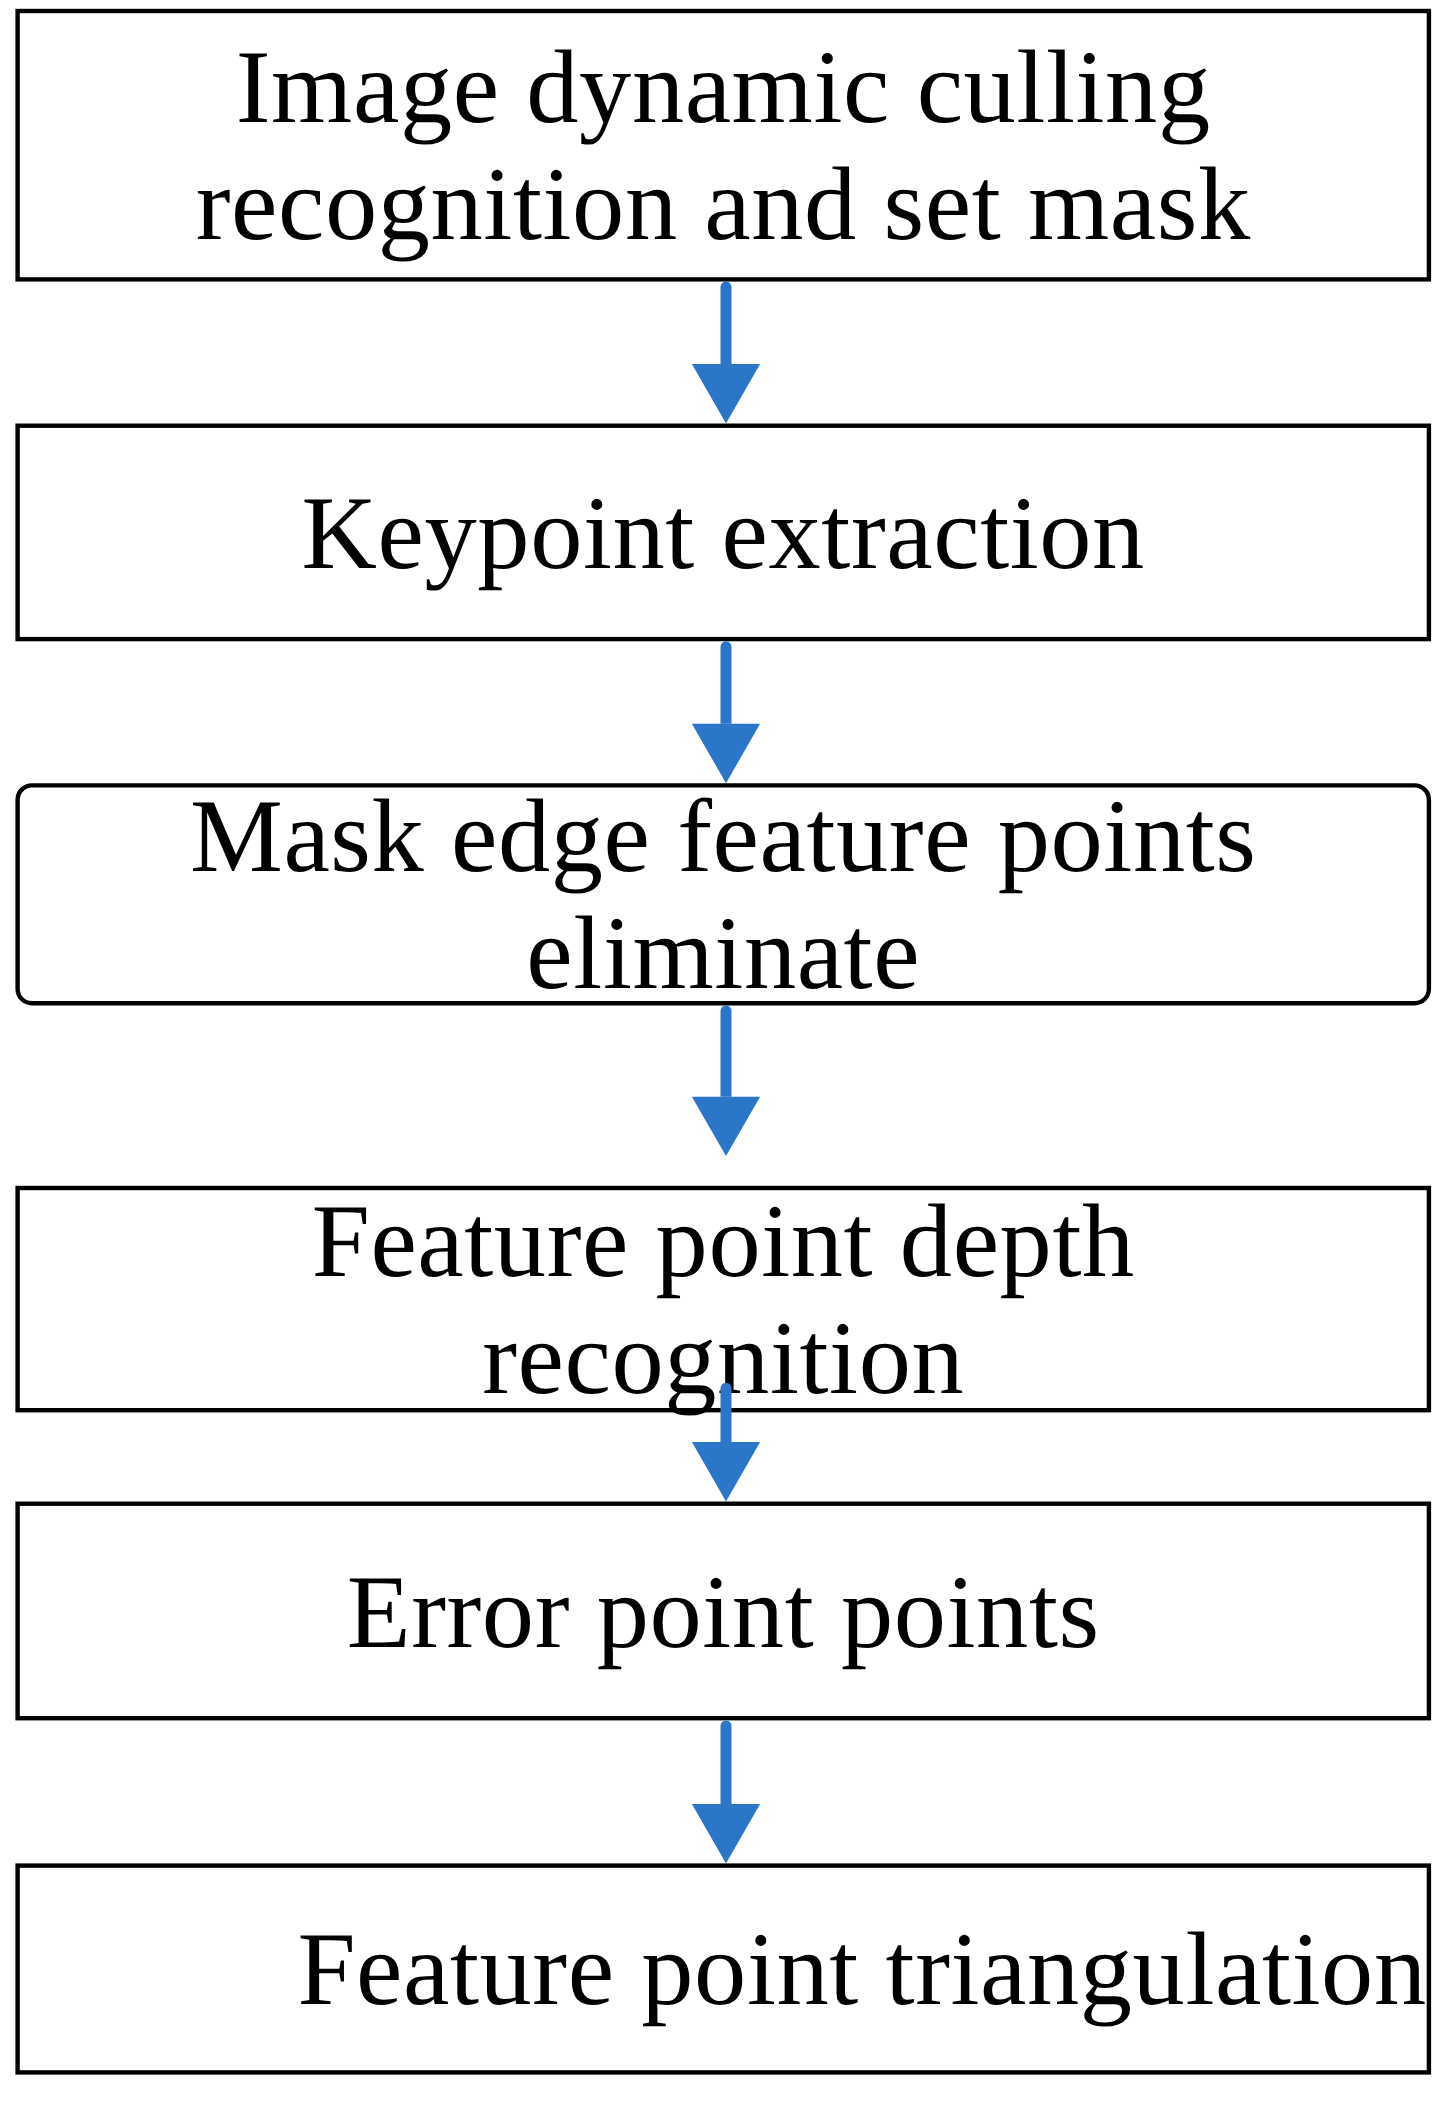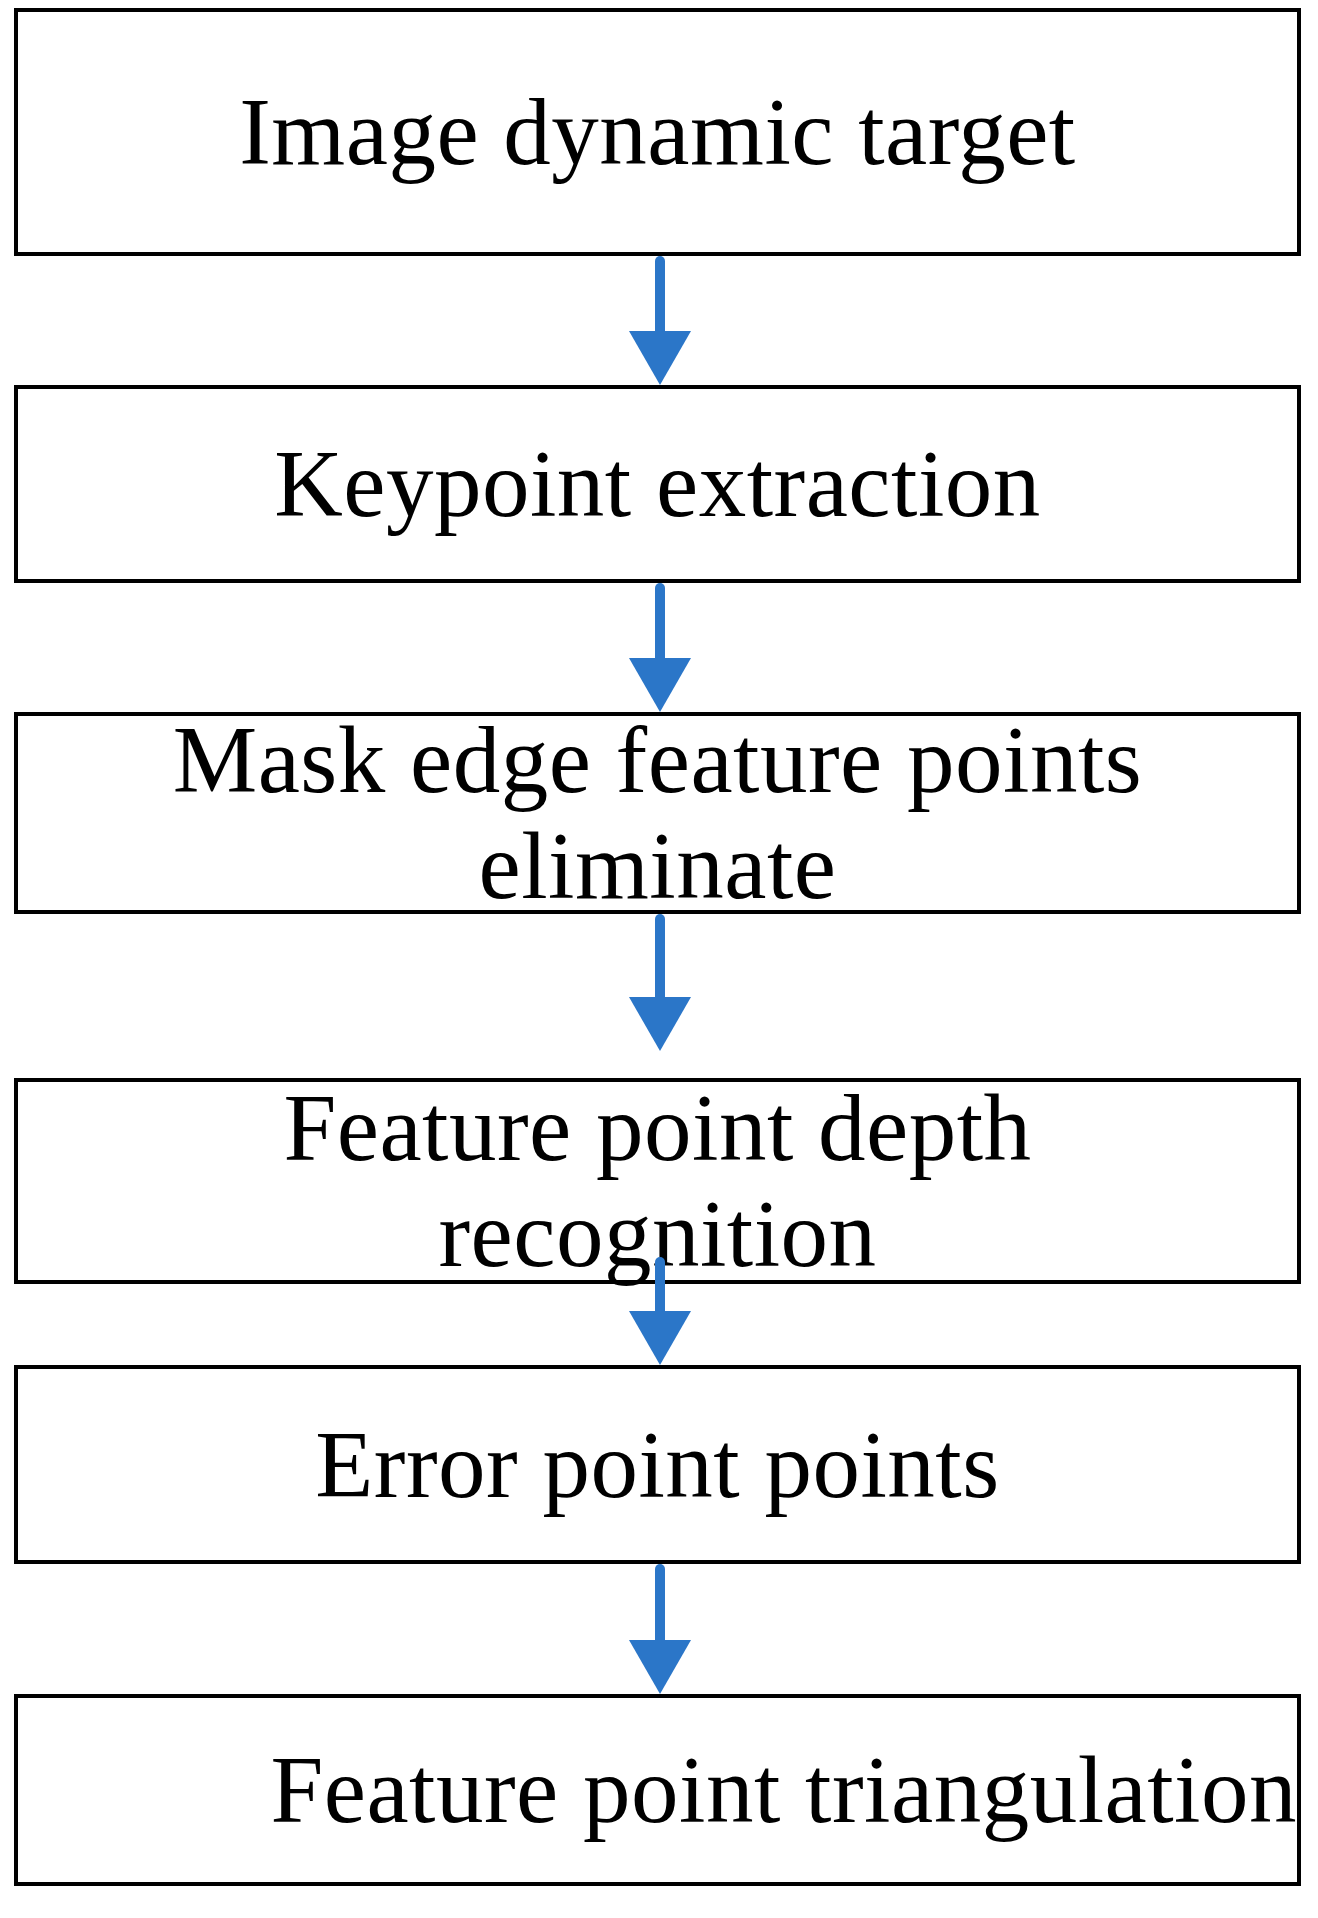--- a/index.html
+++ b/index.html
@@ -48,38 +48,39 @@
   .arrow .head {
     width: 0;
     height: 0;
     border-left: 31px solid transparent;
     border-right: 31px solid transparent;
     border-top: 54px solid #2B76C8;
   }
   
   #box-1 { top: 8px;    height: 248px; }
   #box-2 { top: 385px;  height: 198px; font-family: Liberation Serif, serif; }
-  #box-3 { top: 712px;  height: 202px; }
+  #box-3 { top: 712px;  height: 202px; border-radius: 15px; }
   #box-4 { top: 1078px; height: 206px; }
   #box-5 { top: 1365px; height: 199px; }
   #box-6 { top: 1694px; height: 192px; align-items: flex-end; }
   
   #arrow-1 { top: 256px;  height: 129px; }
   #arrow-2 { top: 583px;  height: 129px; }
   #arrow-3 { top: 914px;  height: 137px; }
   #arrow-4 { top: 1257px; height: 108px; }
   #arrow-5 { top: 1564px; height: 130px; }
 </style>
 </head>
 <body>
 
 <div class="canvas">
 
   <div class="box" id="box-1" style="border-color: rgb(0, 0, 0); color: rgb(0, 0, 0);">
-    <span class="line">Image dynamic target</span>
+    <span class="line">Image dynamic culling</span>
+    <span class="line">recognition and set mask</span>
   </div>
 
   <div class="arrow" id="arrow-1">
     <div class="stem" style="background: rgb(43, 118, 200);"></div>
     <div class="head" style="border-top-color: rgb(43, 118, 200);"></div>
   </div>
 
   <div class="box" id="box-2" style="border-color: rgb(0, 0, 0); color: rgb(0, 0, 0);">
     <span class="line">Keypoint extraction</span>
   </div>

